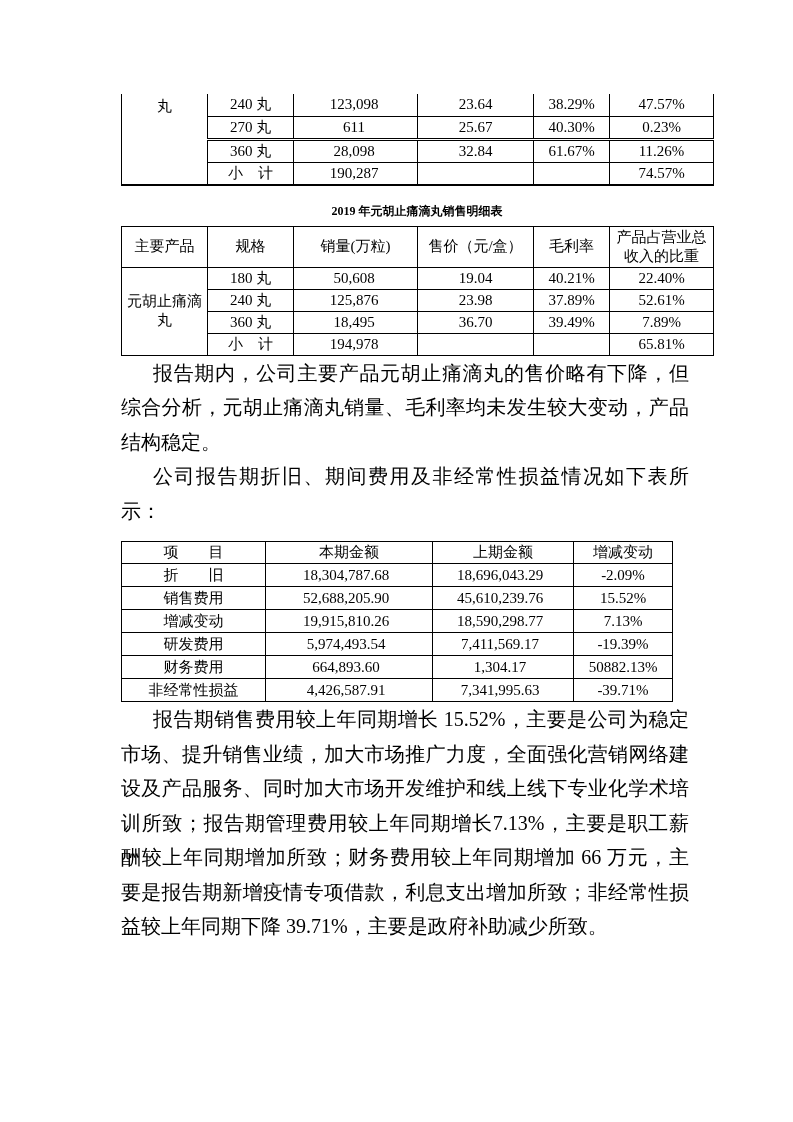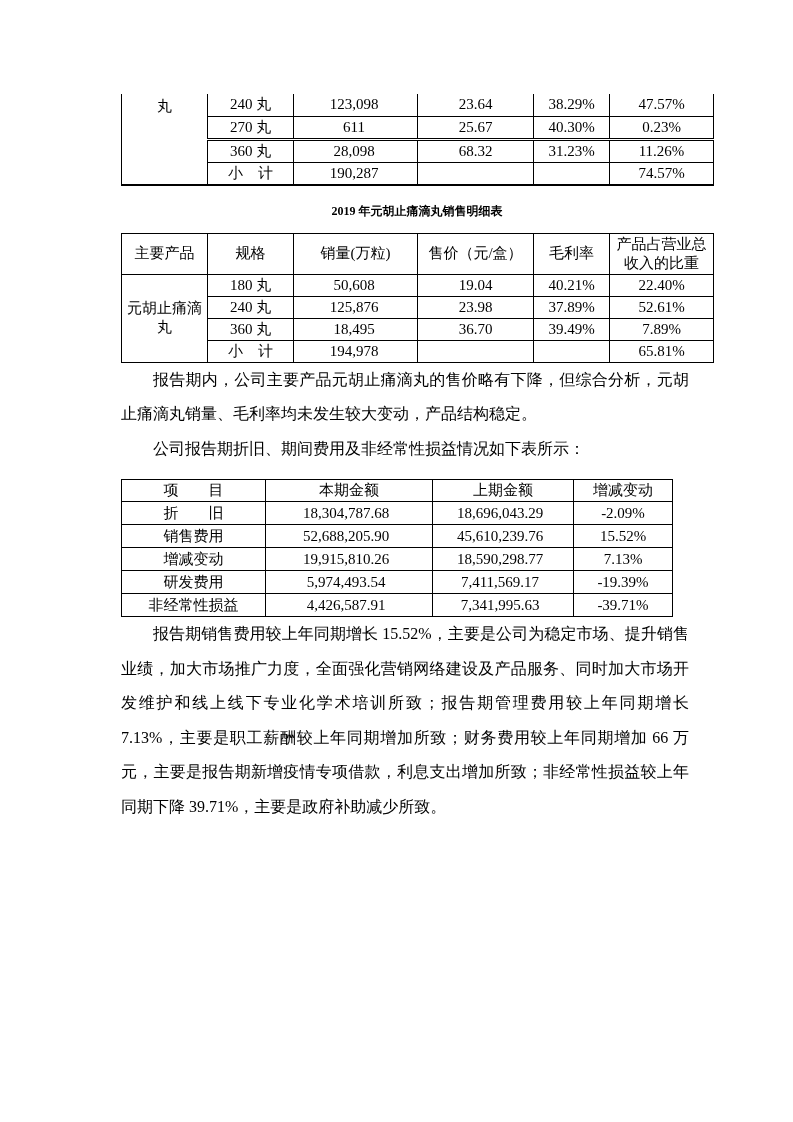--- a/index.html
+++ b/index.html
@@ -23,41 +23,41 @@
     line-height:19px;
     overflow:hidden;
   }
   
   .t1 { width:592px; border-bottom:2px solid #000; }
   .t1 td { height:22px; }
   .t1 tr.first td { border-top:none; }
   .t1 td.carry { vertical-align:top; padding-top:3px; }
   .t1 tr.dbl td { border-top:3px double #000; }
   
-  .t2 { width:592px; margin-top:10px;padding-left:44px; }
+  .t2 { width:592px; margin-top:3px;padding-left:44px; }
   .t2 tr.hdr td { height:40px; padding:1px 6px; }
   .t2 td { height:22px; }
   .num { text-align:left; padding-right:7px !important; }
   
   .t3 { width:551px; margin-top:13px;padding-left:16px; }
   .t3 td { height:23px; }
   .t3 tr.hdr td { height:22px; }
   .t3 .num { padding-right:10px !important; }
   .tbl-title {
     width:592px;
     margin-top:13px;
     text-align:center;
     font-weight:bold;
     font-size:12px;
     line-height:24px;
   }
   p.body-text {
     width:568px;
     margin:0;
-    font-size:16px;
+    font-size:20px;
     line-height:34.5px;
     text-align:justify;
     text-indent:32px;
   }
   .p1 { margin-top:20px; }
   .p2 { margin-top:12px; }
   .p3 { margin-top:15px; }
   .p4 { margin-top:8px; }
 </style>
 </head>
@@ -86,22 +86,22 @@
     <tr>
       <td>270 丸</td>
       <td class="num">611</td>
       <td>25.67</td>
       <td>40.30%</td>
       <td>0.23%</td>
     </tr>
     <tr class="dbl">
       <td>360 丸</td>
       <td class="num">28,098</td>
-      <td>68.32</td>
-      <td>31.23%</td>
+      <td>32.84</td>
+      <td>61.67%</td>
       <td>11.26%</td>
     </tr>
     <tr>
       <td>小　计</td>
       <td class="num">190,287</td>
       <td></td>
       <td></td>
       <td>74.57%</td>
     </tr>
   </tbody>
@@ -194,20 +194,26 @@
       <td class="num">18,590,298.77</td>
       <td>7.13%</td>
     </tr>
     <tr>
       <td>研发费用</td>
       <td class="num">5,974,493.54</td>
       <td class="num">7,411,569.17</td>
       <td>-19.39%</td>
     </tr>
     <tr>
+      <td>财务费用</td>
+      <td class="num">664,893.60</td>
+      <td class="num">1,304.17</td>
+      <td>50882.13%</td>
+    </tr>
+    <tr>
       <td>非经常性损益</td>
       <td class="num">4,426,587.91</td>
       <td class="num">7,341,995.63</td>
       <td>-39.71%</td>
     </tr>
   </tbody>
     </table>
 
   <p class="body-text p3">报告期销售费用较上年同期增长 15.52%，主要是公司为稳定市场、提升销售业绩，加大市场推广力度，全面强化营销网络建设及产品服务、同时加大市场开发维护和线上线下专业化学术培训所致；报告期管理费用较上年同期增长7.13%，主要是职工薪酬较上年同期增加所致；财务费用较上年同期增加 66 万元，主要是报告期新增疫情专项借款，利息支出增加所致；非经常性损益较上年同期下降 39.71%，主要是政府补助减少所致。</p>
 

